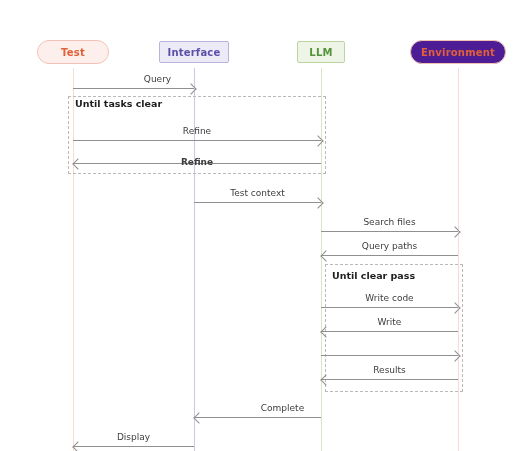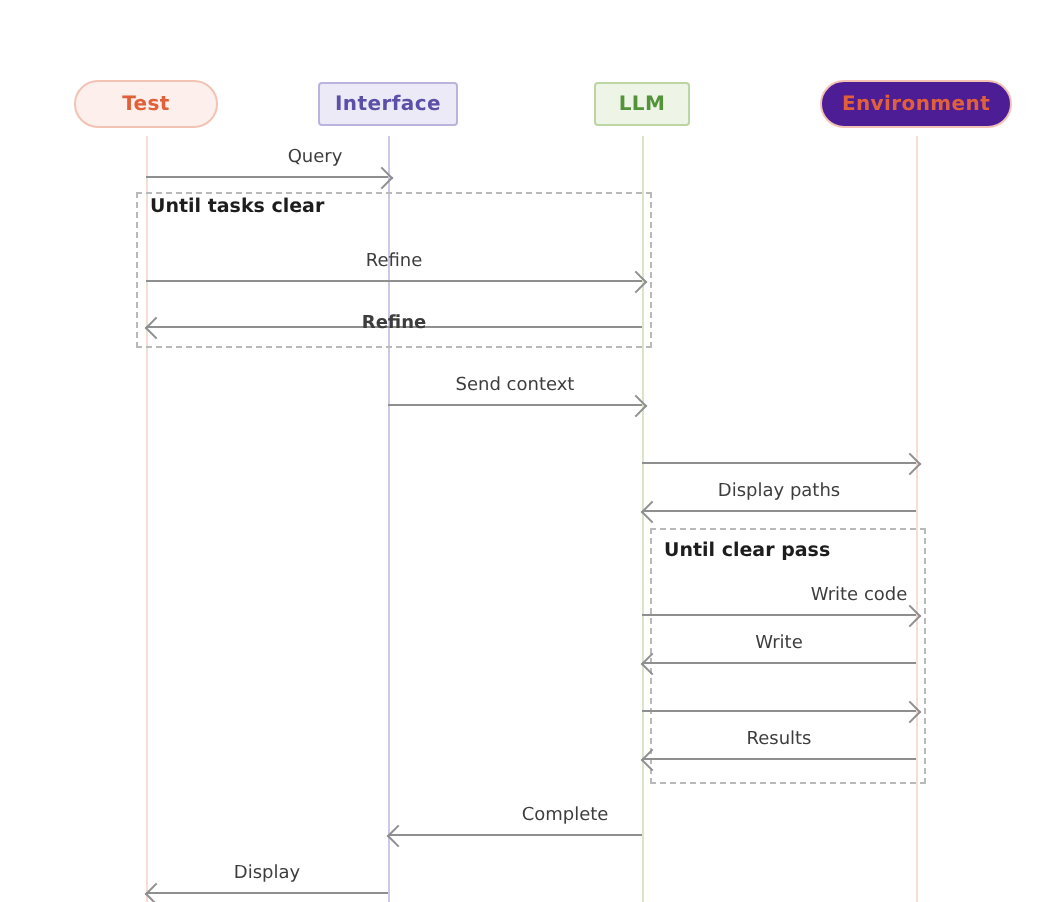--- a/index.html
+++ b/index.html
@@ -38,29 +38,30 @@
     <div class="head right" style="border-color: rgb(143, 143, 143); left: 187px; top: 85px;"></div>
     <div class="msglabel" style="left: 73px; width: 121px; top: 74px; color: rgb(61, 61, 61); margin-left: 24px;">Query</div>
     <div class="msg" style="left: 73px; top: 140px; width: 248px; background: rgb(143, 143, 143);"></div>
     <div class="head right" style="border-color: rgb(143, 143, 143); left: 314px; top: 137px;"></div>
     <div class="msglabel" style="left: 73px; width: 248px; top: 126px; color: rgb(61, 61, 61);">Refine</div>
     <div class="msg" style="left: 73px; top: 163px; width: 248px; background: rgb(143, 143, 143);"></div>
     <div class="head left" style="border-color: rgb(143, 143, 143); left: 73.5px; top: 160px;"></div>
     <div class="msglabel" style="left: 73px; width: 248px; top: 157px; color: rgb(61, 61, 61); font-weight: bold;">Refine</div>
     <div class="msg" style="left: 194px; top: 202px; width: 127px; background: rgb(143, 143, 143);"></div>
     <div class="head right" style="border-color: rgb(143, 143, 143); left: 314px; top: 199px;"></div>
-    <div class="msglabel" style="left: 194px; width: 127px; top: 188px; color: rgb(61, 61, 61);">Send context</div>
+    <div class="msglabel" style="left: 194px; width: 127px; top: 188px; color: rgb(61, 61, 61);">Test context</div>
     <div class="msg" style="left: 321px; top: 231px; width: 137px; background: rgb(143, 143, 143);"></div>
     <div class="head right" style="border-color: rgb(143, 143, 143); left: 451px; top: 228px;"></div>
+    <div class="msglabel" style="left: 321px; width: 137px; top: 217px; color: rgb(61, 61, 61);">Search files</div>
     <div class="msg" style="left: 321px; top: 255px; width: 137px; background: rgb(143, 143, 143);"></div>
     <div class="head left" style="border-color: rgb(143, 143, 143); left: 321.5px; top: 252px;"></div>
-    <div class="msglabel" style="left: 321px; width: 137px; top: 241px; color: rgb(61, 61, 61);">Display paths</div>
+    <div class="msglabel" style="left: 321px; width: 137px; top: 241px; color: rgb(61, 61, 61);">Query paths</div>
     <div class="msg" style="left: 321px; top: 307px; width: 137px; background: rgb(143, 143, 143);"></div>
     <div class="head right" style="border-color: rgb(143, 143, 143); left: 451px; top: 304px;"></div>
-    <div class="msglabel" style="left: 321px; width: 137px; top: 293px; color: rgb(61, 61, 61); padding-left: 40px;">Write code</div>
+    <div class="msglabel" style="left: 321px; width: 137px; top: 293px; color: rgb(61, 61, 61);">Write code</div>
     <div class="msg" style="left: 321px; top: 331px; width: 137px; background: rgb(143, 143, 143);"></div>
     <div class="head left" style="border-color: rgb(143, 143, 143); left: 321.5px; top: 328px;"></div>
     <div class="msglabel" style="left: 321px; width: 137px; top: 317px; color: rgb(61, 61, 61);">Write</div>
     <div class="msg" style="left: 321px; top: 355px; width: 137px; background: rgb(143, 143, 143);"></div>
     <div class="head right" style="border-color: rgb(143, 143, 143); left: 451px; top: 352px;"></div>
     <div class="msg" style="left: 321px; top: 379px; width: 137px; background: rgb(143, 143, 143);"></div>
     <div class="head left" style="border-color: rgb(143, 143, 143); left: 321.5px; top: 376px;"></div>
     <div class="msglabel" style="left: 321px; width: 137px; top: 365px; color: rgb(61, 61, 61);">Results</div>
     <div class="msg" style="left: 194px; top: 417px; width: 127px; background: rgb(143, 143, 143);"></div>
     <div class="head left" style="border-color: rgb(143, 143, 143); left: 194.5px; top: 414px;"></div>

